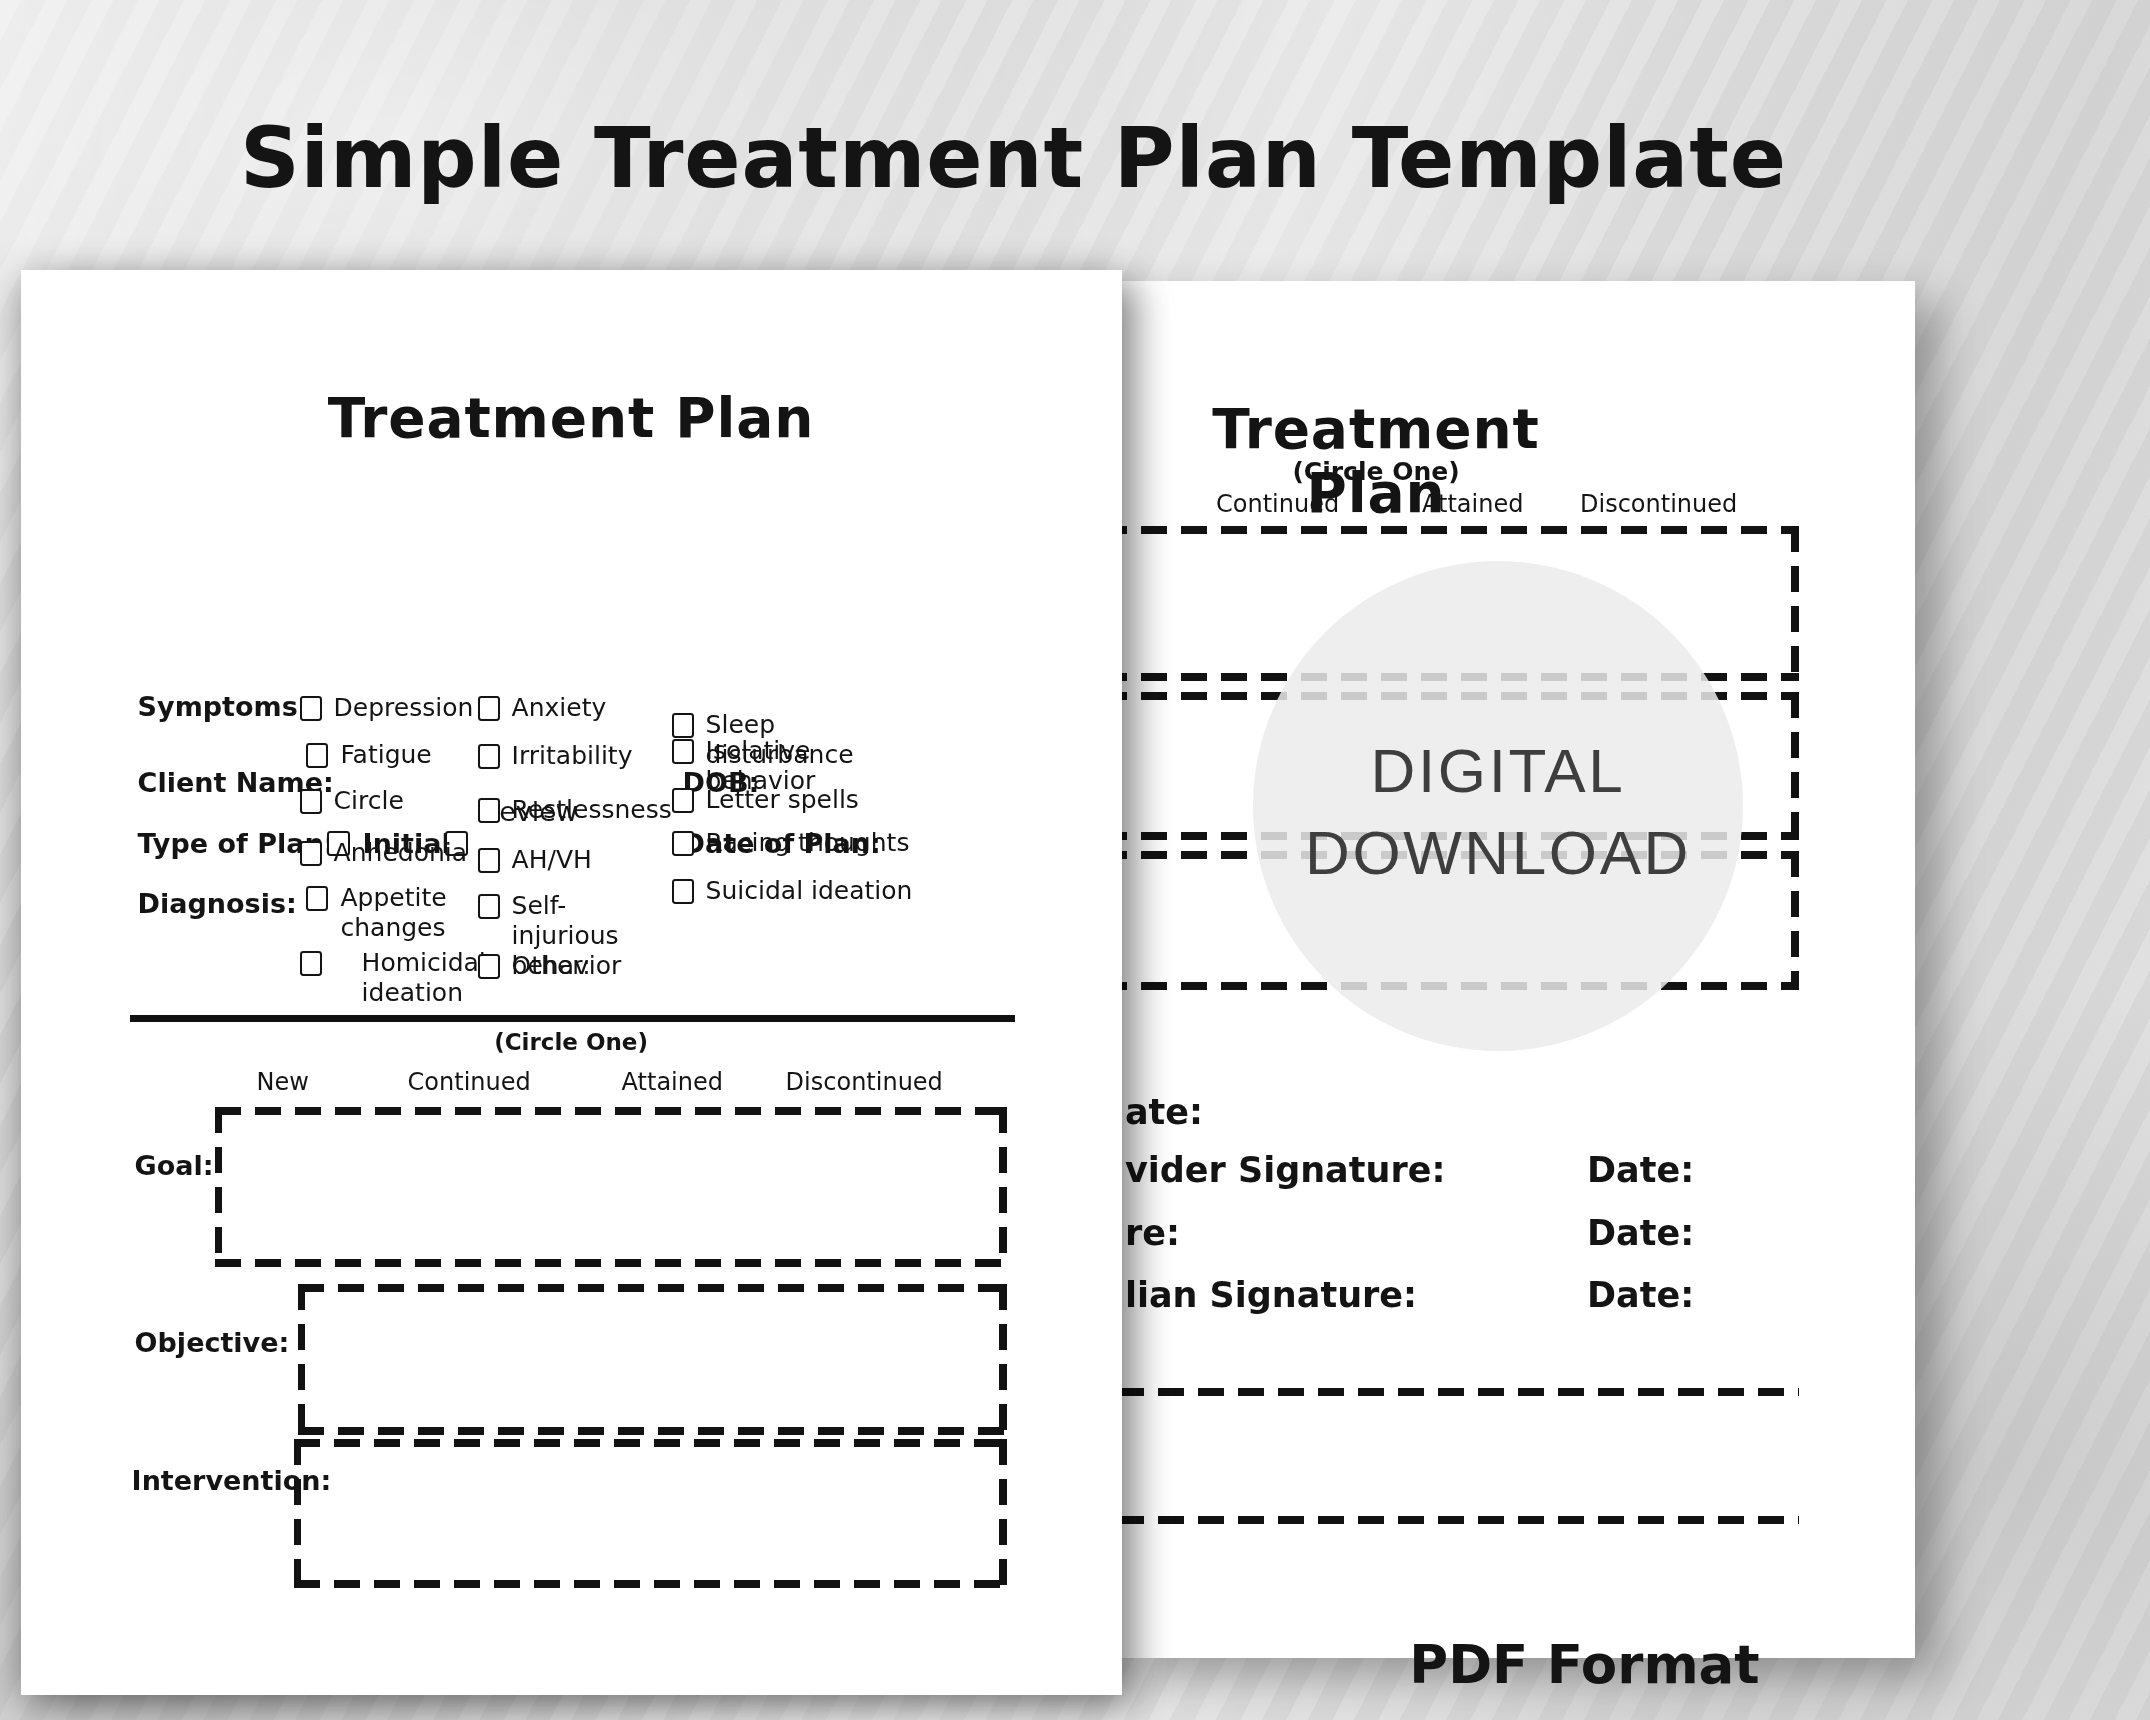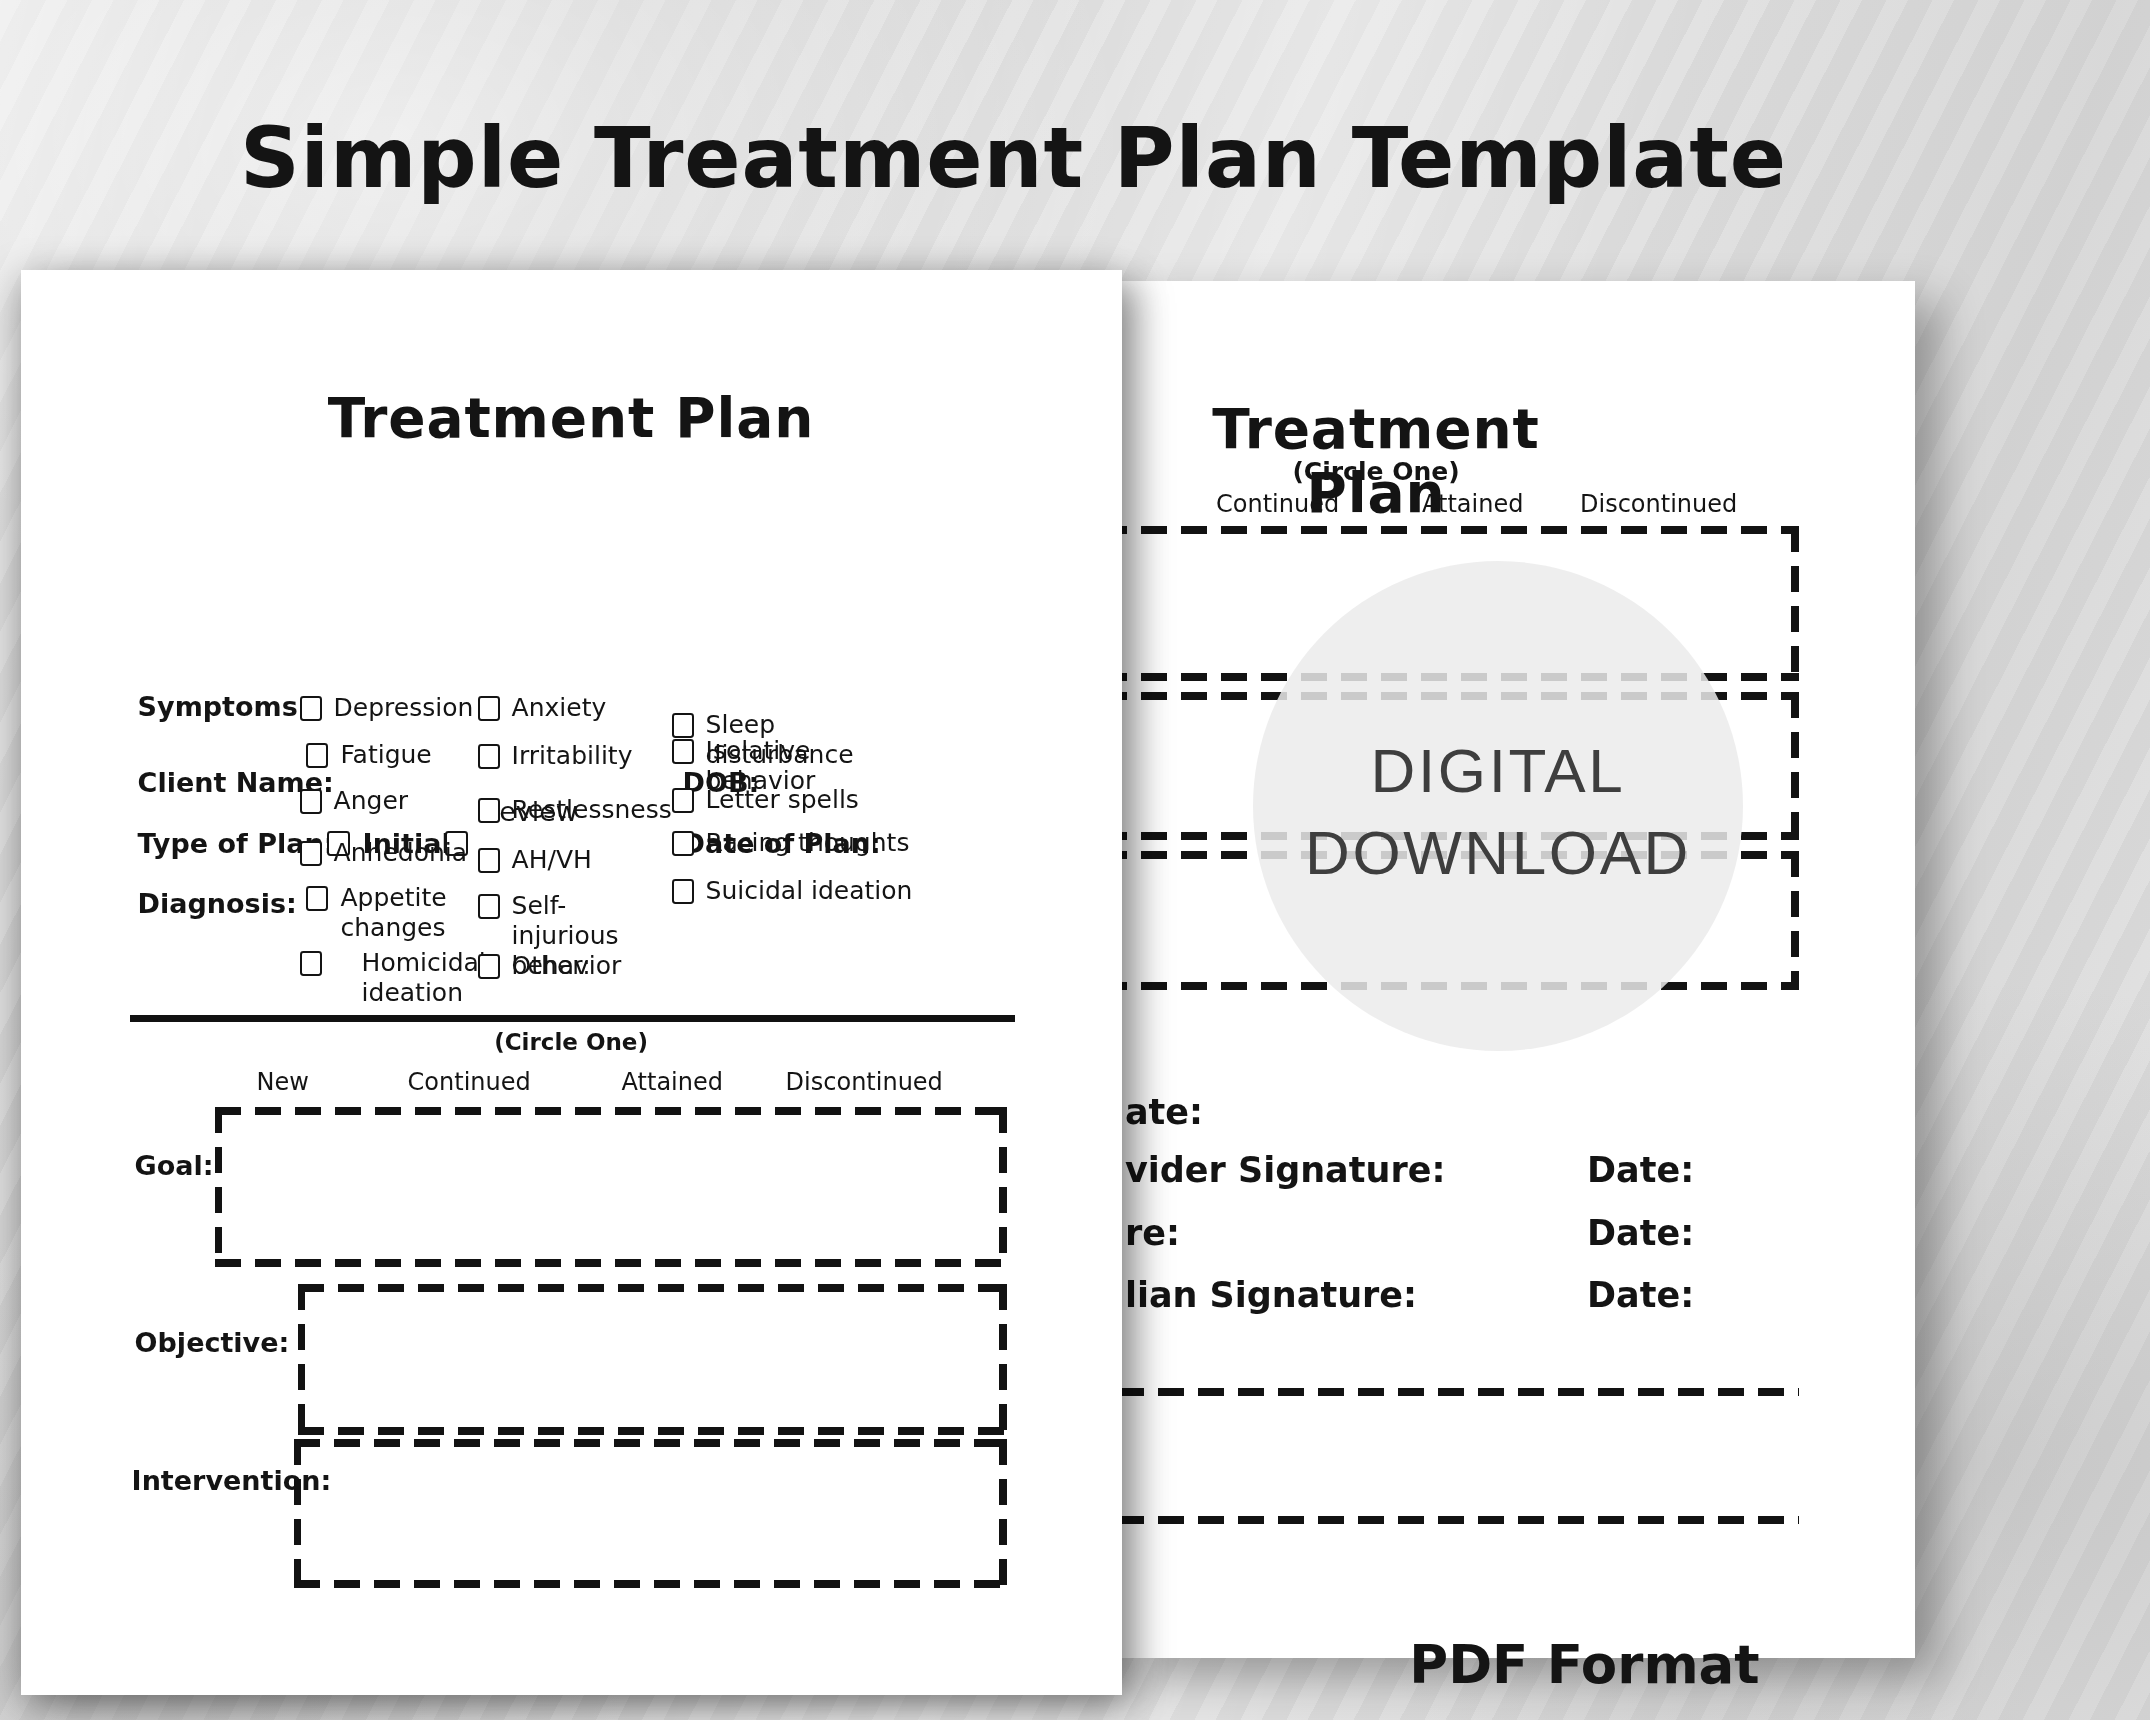--- a/index.html
+++ b/index.html
@@ -141,21 +141,21 @@
       <div class="sym" style="top:423px;">
           <span class="cb"></span>
           <span class="sym-label">Depression</span>
         </div>
       <div class="sym" style="top:470px;left:6.9px;">
           <span class="cb"></span>
           <span class="sym-label">Fatigue</span>
         </div>
       <div class="sym" style="top:516px;">
           <span class="cb"></span>
-          <span class="sym-label">Anger</span>
+          <span class="sym-label">Circle</span>
         </div>
       <div class="sym" style="top:568px;">
           <span class="cb"></span>
           <span class="sym-label">Anhedonia</span>
         </div>
       <div class="sym" style="top:613px;left:6.9px;width:129px;">
           <span class="cb"></span>
           <span class="sym-label">Appetite changes</span>
         </div>
       <div class="sym" style="top:678px;width:133px;gap:28px;">

